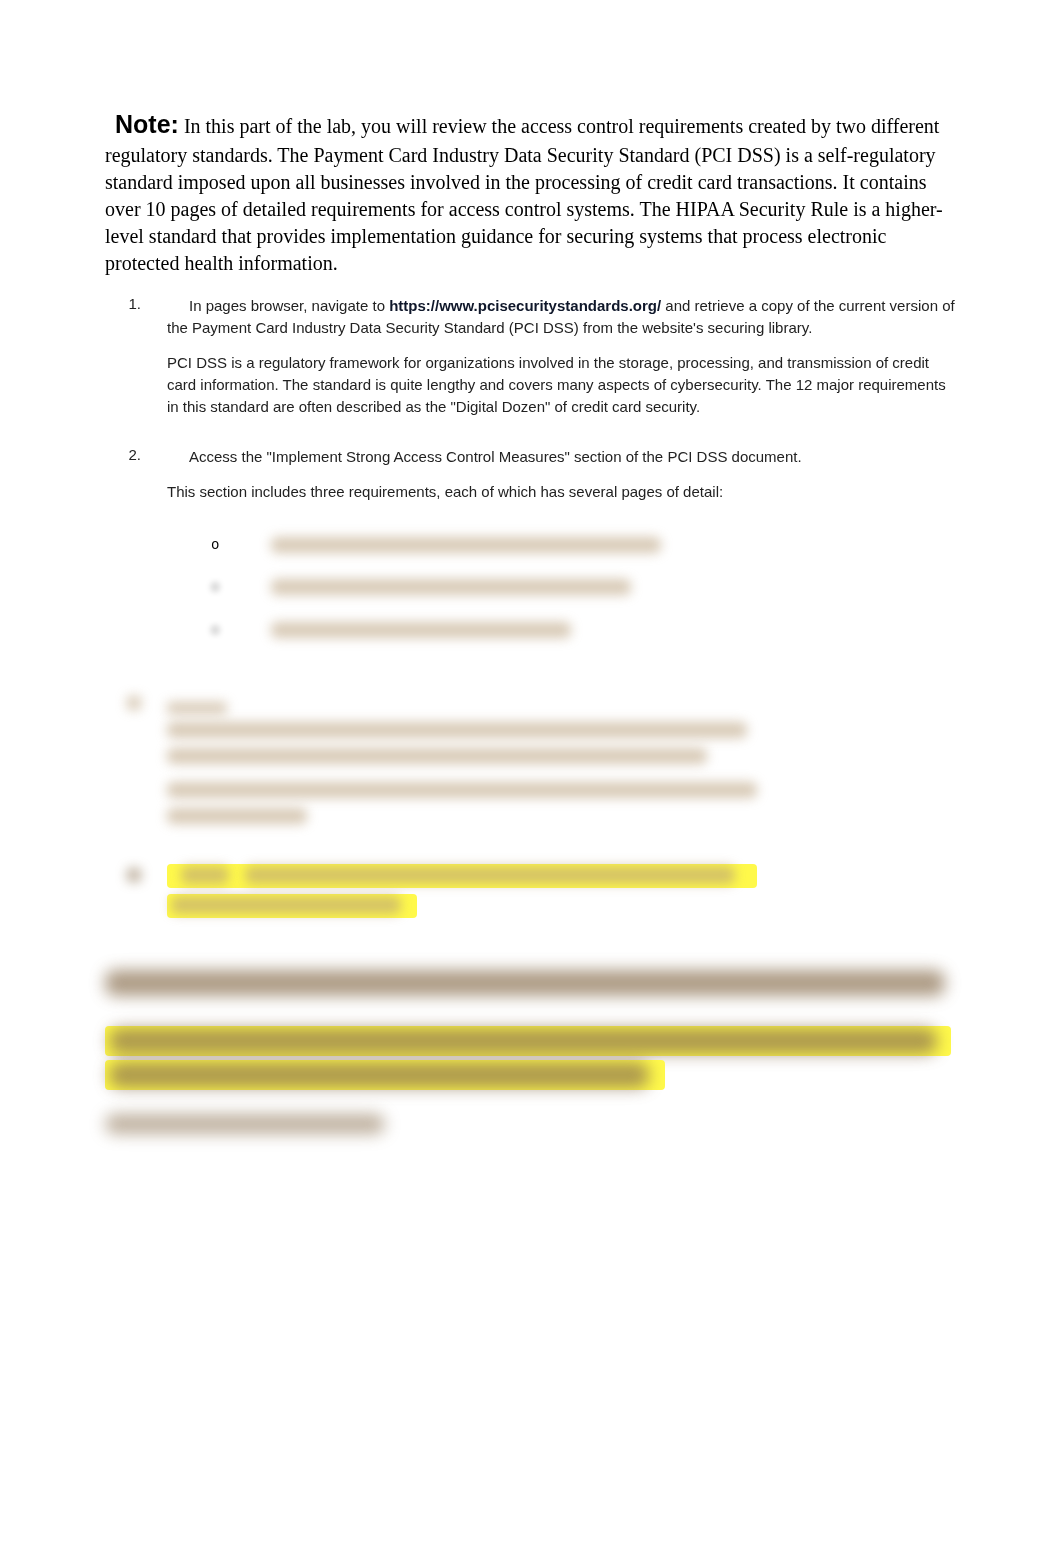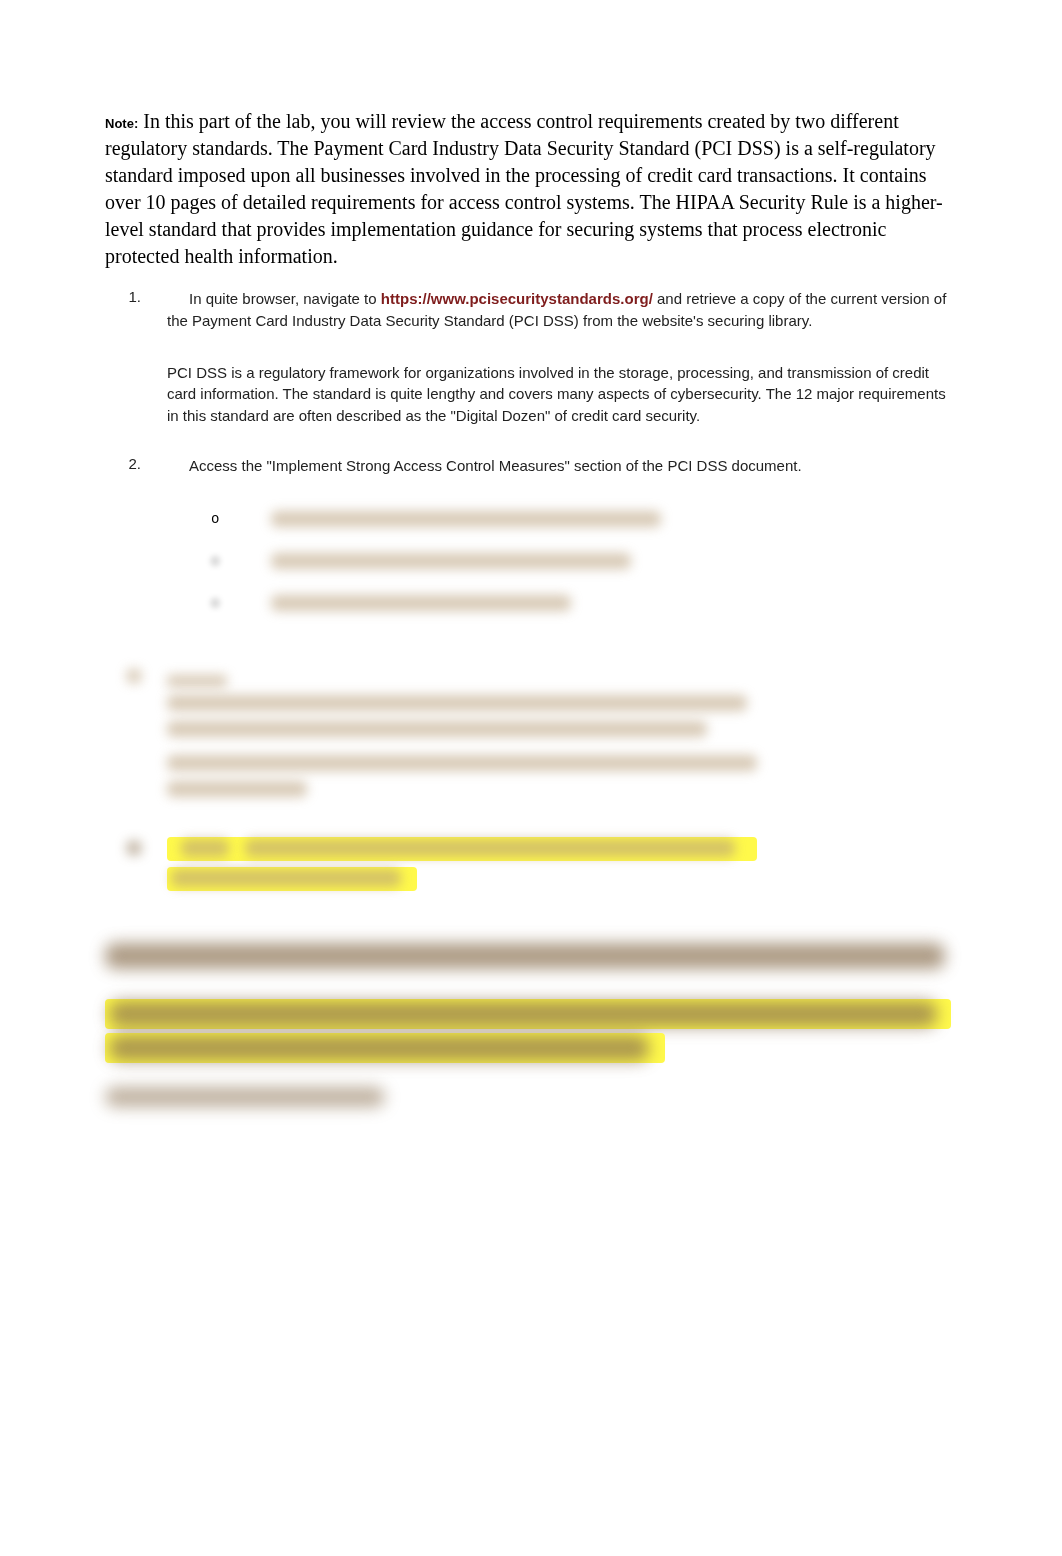--- a/index.html
+++ b/index.html
@@ -14,21 +14,22 @@
     padding: 108px 105px 0 105px;
   }
   .note-para {
     font-size: 20px;
     line-height: 1.35;
     margin-bottom: 18px;
   }
   .note-label {
     font-family: Arial, Helvetica, sans-serif;
     font-weight: bold;
-    font-size: 13px;
+    font-size: 25px;
+    margin-left: 10px;
   }
   .instruction-list {
     font-family: Arial, Helvetica, sans-serif;
     font-size: 15px;
     color: #222;
     margin-left: 10px;
   }
   .step {
     display: flex;
     margin-top: 14px;
@@ -43,25 +44,25 @@
   .step-body {
     flex: 1;
     padding-left: 18px;
     line-height: 1.45;
   }
   .step-body .indent-first {
     display: inline-block;
     width: 22px;
   }
   .sub-para {
-    margin-top: 30px;
+    margin-top: 14px;
     line-height: 1.45;
   }
   .link {
-    color: #7f1d1d;
+    color: #0f172a;
     font-weight: bold;
   }
   .bold { font-weight: normal; }
   .bullets {
     margin-top: 32px;
     margin-left: 44px;
   }
   .bullet-row {
     display: flex;
     align-items: center;
@@ -132,29 +133,30 @@
 
   <p class="note-para">
     <span class="note-label">Note:</span><span> In this part of the lab, you will review the access control requirements created by two different regulatory standards. The Payment Card Industry Data Security Standard (PCI DSS) is a self-regulatory standard imposed upon all businesses involved in the processing of credit card transactions. It contains over 10 pages of detailed requirements for access control systems. The HIPAA Security Rule is a higher-level standard that provides implementation guidance for securing systems that process electronic protected health information.</span>
   </p>
 
   <div class="instruction-list">
 
     <div class="step">
       <div class="step-num">1.</div>
       <div class="step-body">
-        <span class="indent-first"></span><span>In quite browser, </span><span class="bold">navigate</span><span> to </span><span class="link">https://www.pcisecuritystandards.org/</span><span> and retrieve a copy of the current version of the Payment Card Industry Data Security Standard (PCI DSS) from the website's securing library.</span>
+        <span class="indent-first"></span><span>In pages browser, </span><span class="bold">navigate</span><span> to </span><span class="link">https://www.pcisecuritystandards.org/</span><span> and retrieve a copy of the current version of the Payment Card Industry Data Security Standard (PCI DSS) from the website's securing library.</span>
         <div class="sub-para">PCI DSS is a regulatory framework for organizations involved in the storage, processing, and transmission of credit card information. The standard is quite lengthy and covers many aspects of cybersecurity. The 12 major requirements in this standard are often described as the "Digital Dozen" of credit card security.</div>
       </div>
     </div>
 
     <div class="step" style="margin-top:28px;">
       <div class="step-num">2.</div>
       <div class="step-body">
         <span class="indent-first"></span><span class="bold">Access</span><span> the "Implement Strong Access Control Measures" section of the PCI DSS document.</span>
+        <div class="sub-para">This section includes three requirements, each of which has several pages of detail:</div>
 
         <div class="bullets">
           <div class="bullet-row">
             <div class="bullet-marker">o</div>
             <div class="blurred-bar" style="width:390px;"></div>
           </div>
           <div class="bullet-row">
             <div class="bullet-marker blurred">o</div>
             <div class="blurred-bar" style="width:360px;"></div>
           </div>

